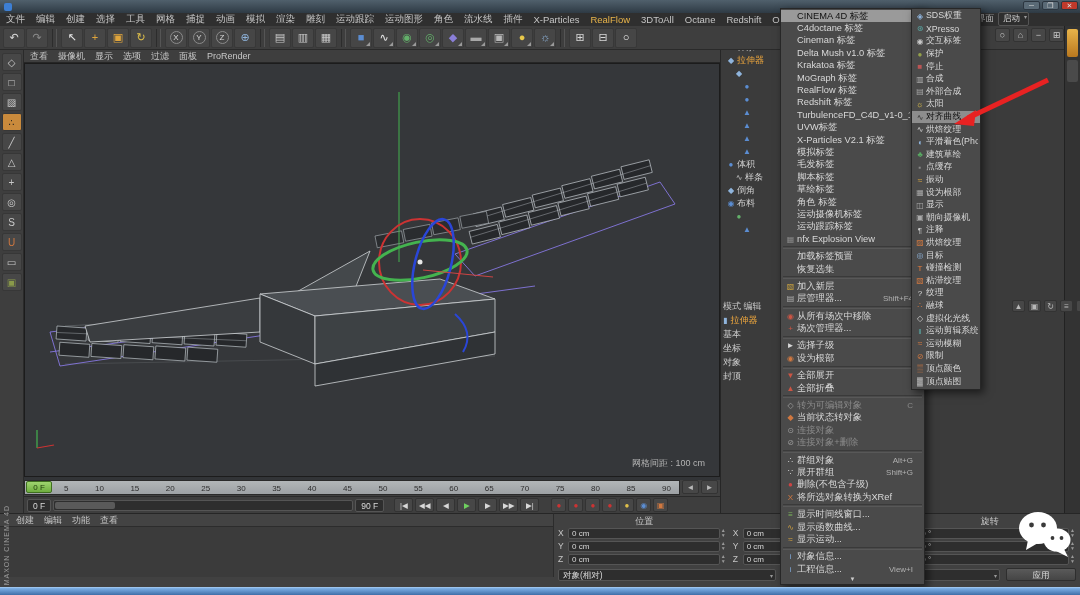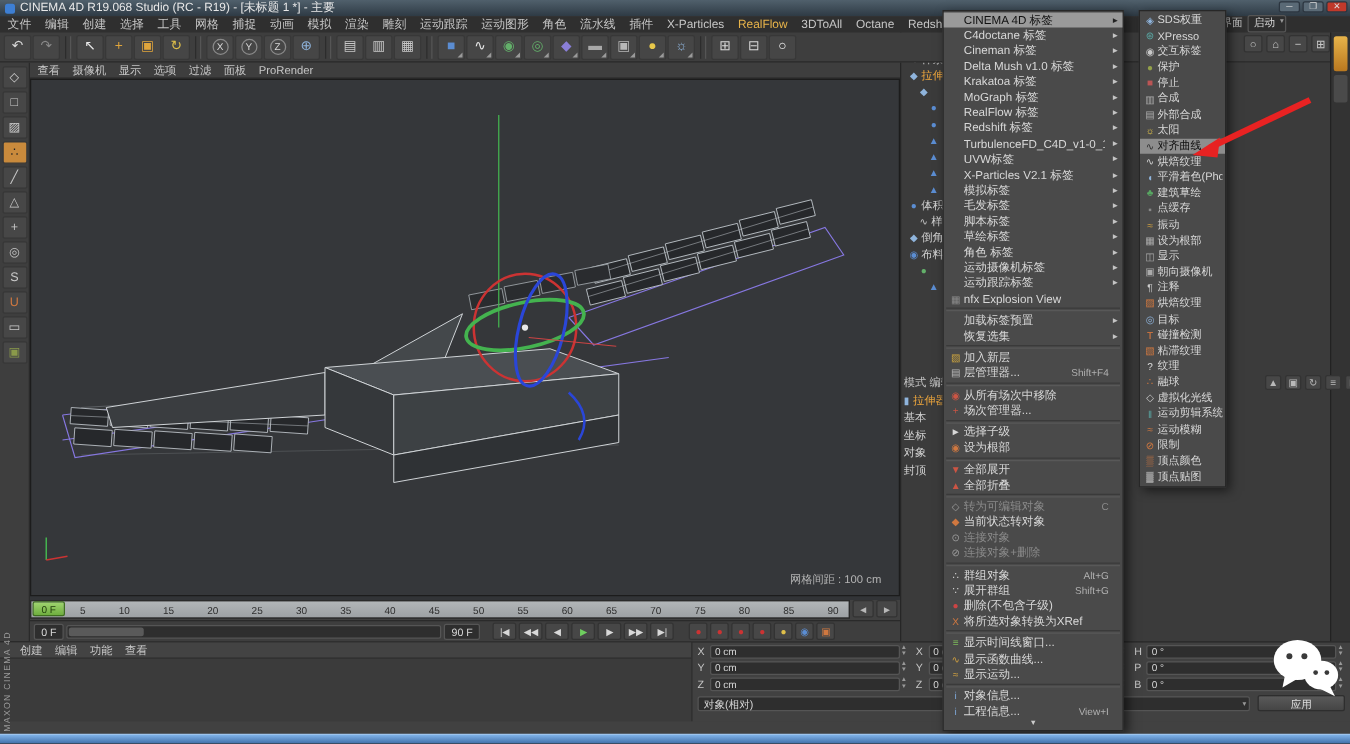--- a/index.html
+++ b/index.html
@@ -60,21 +60,21 @@
   .layoutbar .drop::after{content:"▾";position:absolute;right:1px;top:0;font-size:6px;color:#999;}
   .dock-icons{position:absolute;left:995px;top:28px;display:flex;gap:3px;z-index:6;}
   .dock-icons .di{width:15px;height:14px;background:#474747;border:1px solid #333;border-radius:2px;color:#c8c8c8;font-size:9px;text-align:center;line-height:13px;}
   .side-strip{position:absolute;left:1064px;top:26px;width:16px;height:487px;background:#333;border-left:1px solid #222;z-index:6;}
   .side-strip .tab1{margin:3px 2px;width:11px;height:28px;background:linear-gradient(#e8b44a,#b9781f);border-radius:2px;}
   .side-strip .tab2{margin:3px 2px;width:11px;height:22px;background:#4a4a4a;border-radius:2px;}
   .am-icons{position:absolute;left:1012px;top:300px;display:flex;gap:3px;z-index:6;}
   .am-icons .di{width:13px;height:12px;background:#474747;border:1px solid #333;border-radius:2px;color:#b8b8b8;font-size:8px;text-align:center;line-height:11px;}
 
   
-  .cmenu{position:absolute;left:754px;top:8px;width:145px;background:#4a4a4a;border:1px solid #272727;box-shadow:3px 3px 8px rgba(0,0,0,.55);z-index:50;padding:1px 0;}
+  .cmenu{position:absolute;left:780px;top:8px;width:145px;background:#4a4a4a;border:1px solid #272727;box-shadow:3px 3px 8px rgba(0,0,0,.55);z-index:50;padding:1px 0;}
   .mrow{display:flex;align-items:center;height:12.4px;padding:0 3px;font-size:9.3px;color:#d8d8d8;white-space:nowrap;}
   .mrow .mic{width:13px;font-size:8px;text-align:center;flex:none;}
   .mrow .mlabel{flex:1;overflow:hidden;}
   .mrow .msc{color:#b0b0b0;font-size:8px;margin-left:3px;}
   .mrow .marr{flex:none;font-size:6.5px;color:#c4c4c4;margin-left:2px;width:6px;visibility:hidden;}
   .mrow.arrow .marr{visibility:visible;}
   .mrow.hl{background:#9a9a9a;color:#111;}
   .mrow.hl .msc,.mrow.hl .marr{color:#222;}
   .mrow.disabled,.mrow.disabled .msc{color:#8a8a8a;}
   .mrow.sep{height:3px;margin:1px 2px;border-top:1px solid #3a3a3a;border-bottom:1px solid #585858;padding:0;}
@@ -131,21 +131,20 @@
   .watermark .wm-text{font-size:30px;font-weight:bold;color:#fff;text-shadow:0 1px 3px rgba(0,0,0,.4);letter-spacing:2px;}
   .red-arrow{position:absolute;left:930px;top:72px;z-index:60;}
 </style>
 </head>
 <body>
 
 <div id="app">
 
   <div class="titlebar">
     <div class="appicon"></div>
-    <div class="title">CINEMA 4D R19.068 Studio (RC - R19) - [未标题 1 *] - 主要</div>
   </div>
   <div class="wincontrols">
     <div class="winbtn">─</div>
     <div class="winbtn">❐</div>
     <div class="winbtn close">✕</div>
   </div>
 
   <div class="menubar">
 
   <span class="mi">文件</span>
@@ -593,20 +592,25 @@
         <span class="mi">编辑</span>
         <span class="mi">功能</span>
         <span class="mi">查看</span>
       </div>
   </div>
   <div class="brandvert">
       <span>MAXON CINEMA 4D</span>
     </div>
 
   <div class="coords">
+    <div class="coord-heads">
+      <span class="h">位置</span>
+      <span class="h">尺寸</span>
+      <span class="h">旋转</span>
+    </div>
     <div class="coord-cols">
       <div class="coord-col">
 
       <div class="coord-row">
             <span class="ax">X</span>
             <span class="val">0 cm</span>
             <span class="spin">▲<br>▼</span>
           </div>
           <div class="coord-row">
             <span class="ax">Y</span>

